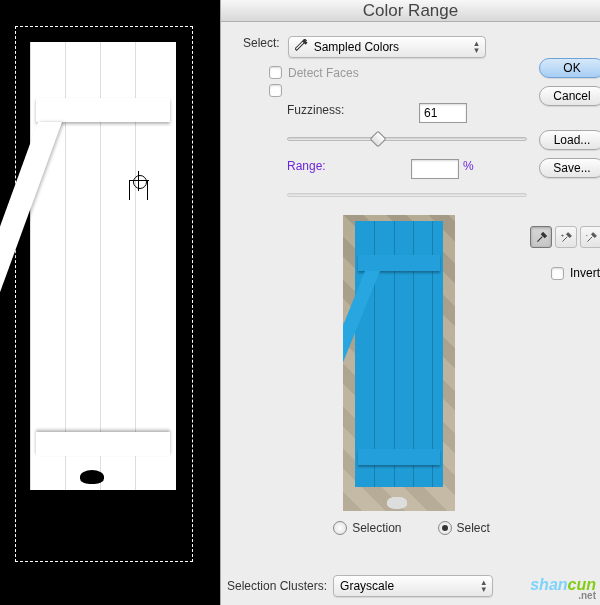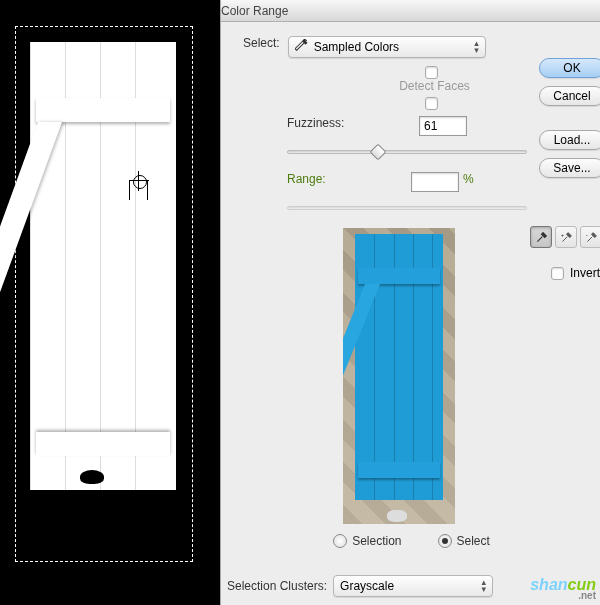--- a/index.html
+++ b/index.html
@@ -15,32 +15,32 @@
   .bot-bar { position: absolute; left: 6px; bottom: 34px; width: 134px; height: 24px; background: #fff; box-shadow: 0 -2px 3px rgba(0,0,0,0.3); }
   .diag { position: absolute; left: 8px; top: 80px; width: 24px; height: 300px; background: #fff; transform: skewX(-20deg); transform-origin: top; box-shadow: 2px 0 3px rgba(0,0,0,0.25); }
   .spigot { position: absolute; left: 50px; bottom: 6px; width: 24px; height: 14px; background: #000; border-radius: 50% 50% 40% 40%; }
   .sampler { position: absolute; left: 100px; top: 130px; width: 18px; height: 18px; }
   .sampler::before { content:""; position:absolute; left:3px; top:3px; width:12px; height:12px; border:1px solid #000; border-radius:50%; }
   .sampler::after { content:""; position:absolute; left:8px; top:-1px; width:1px; height:20px; background:#000; box-shadow: -9px 9px 0 -0px #000, 9px 9px 0 0 #000; transform:rotate(0deg);}
   .sampler .cross-h { position:absolute; left:-1px; top:8px; width:20px; height:1px; background:#000;}
   
   
   .dialog { position: absolute; left: 220px; top: 0; right: 0; height: 605px; background: #ededed; border-left: 1px solid #aaa; }
-  .titlebar { height: 22px; background: linear-gradient(#f7f7f7,#d8d8d8); border-bottom: 1px solid #b0b0b0; line-height: 22px; color: #444; font-size: 12px; }
+  .titlebar { height: 22px; background: linear-gradient(#f7f7f7,#d8d8d8); border-bottom: 1px solid #b0b0b0; text-align: center; line-height: 22px; color: #444; font-size: 17px; }
   .body { padding: 14px 0 0 22px; position: relative; height: calc(100% - 22px); }
   
   .row { display: flex; margin-bottom: 8px; }
   .lbl { color: #333; margin-right: 8px; }
-  .lbl-dis { color: #4d7c0f; }
+  .lbl-dis { color: #6d28d9; }
   
   .select-drop { display: inline-flex; align-items: center; width: 198px; height: 22px; background: linear-gradient(#fefefe,#e8e8e8); border: 1px solid #b5b5b5; border-radius: 4px; padding: 0 6px; box-shadow: 0 1px 1px rgba(0,0,0,0.1); }
   .select-drop .eyedrop { margin-right: 6px; }
   .select-drop .arrows { margin-left: auto; font-size: 9px; color: #555; line-height: 7px; display:flex; flex-direction:column;}
   
-  .cbrow { display:flex; align-items:center; margin: 4px 0 2px 26px; color:#333;flex-direction:column; }
+  .cbrow { display:flex; align-items:flex-start; margin: 4px 0 2px 26px; color:#333; }
   .cbrow.dis { color:#999; }
   .checkbox { width:13px; height:13px; background:#fff; border:1px solid #aaa; border-radius:3px; margin-right:6px; box-shadow: inset 0 1px 2px rgba(0,0,0,0.15);}
   
   .indent { margin-left: 44px; }
   .numfield { width: 48px; height: 20px; border: 1px solid #999; background: #fff; padding: 1px 4px; font-size: 12px; box-shadow: inset 0 1px 2px rgba(0,0,0,0.15); }
   .numfield.sel { background: #ffffff; }
   
   .slider { width: 240px; height: 16px; margin: 6px 0 12px 44px; position: relative; }
   .slider-track { position:absolute; left:0; right:0; top:6px; height:4px; background:linear-gradient(#ccc,#eee); border:1px solid #bbb; border-radius:2px; }
   .slider-thumb { position:absolute; top:2px; width:12px; height:12px; background:linear-gradient(#fff,#ddd); border:1px solid #888; border-radius:2px; transform:translateX(-50%) rotate(45deg); }

